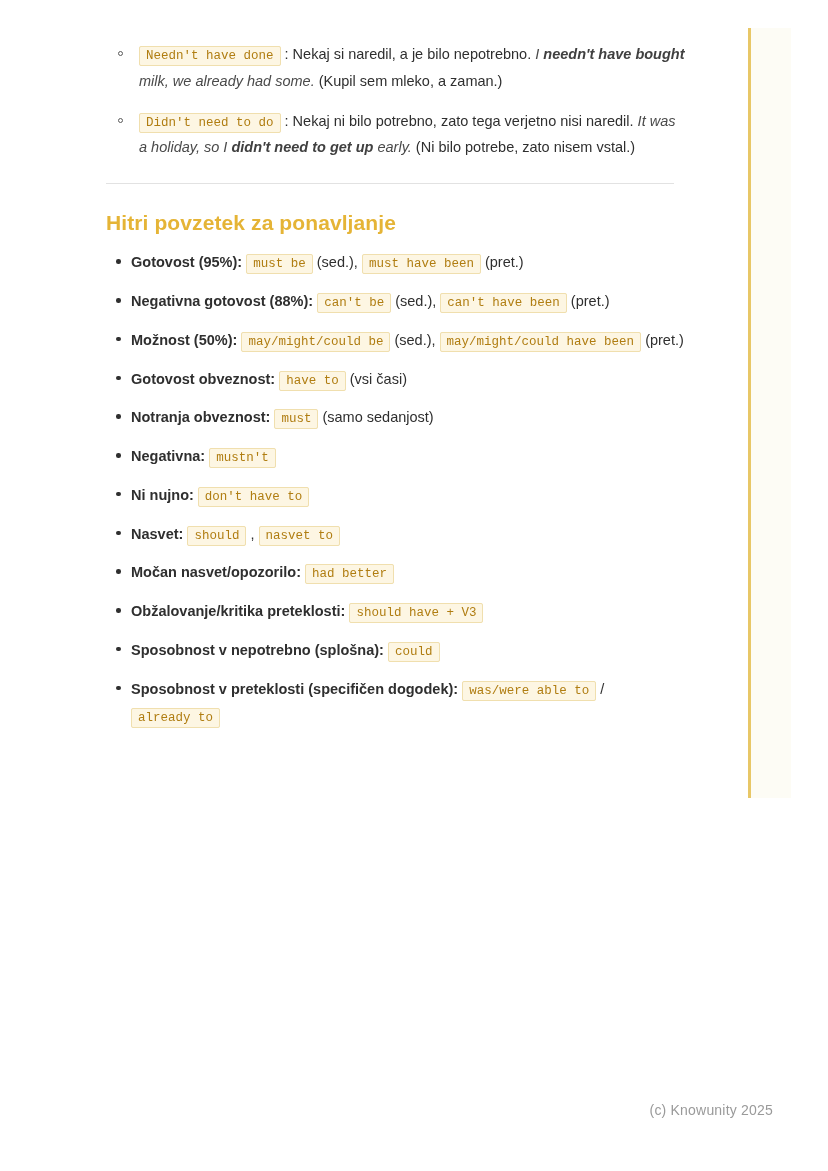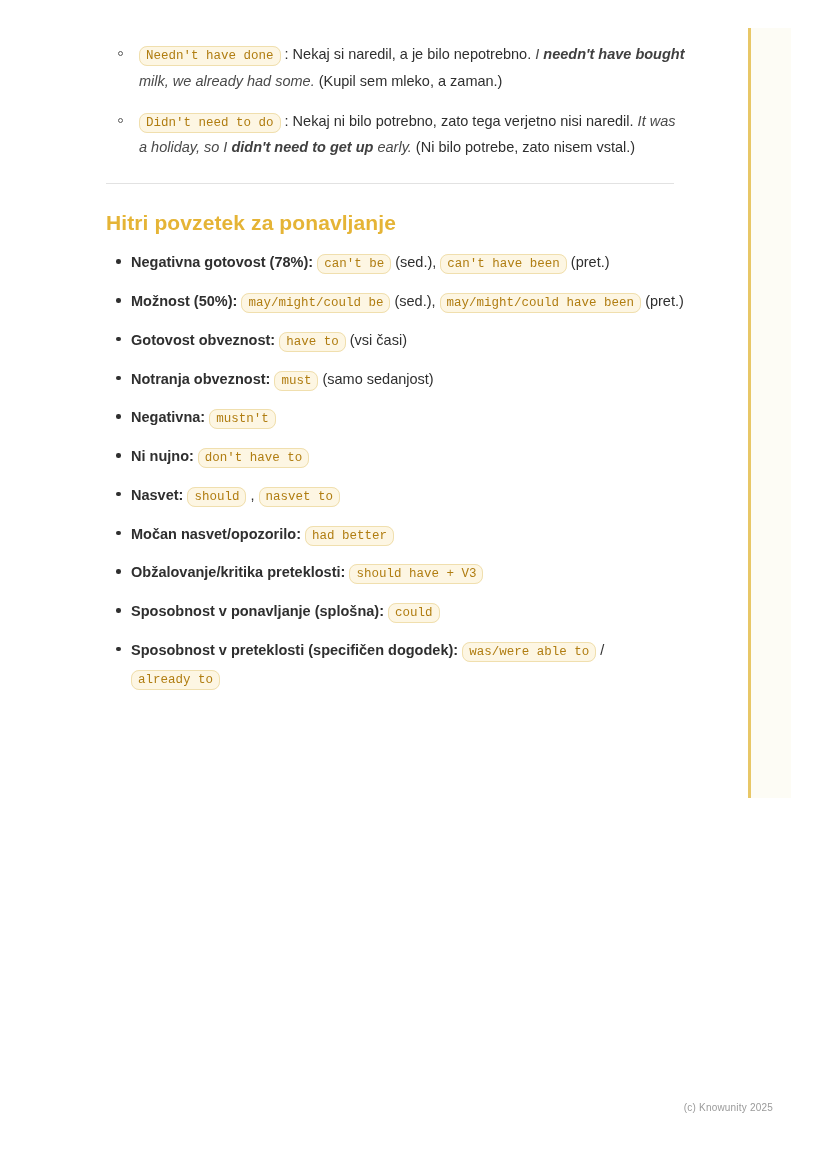--- a/index.html
+++ b/index.html
@@ -75,21 +75,21 @@
     border-radius: 50%;
     box-sizing: border-box;
   }
 
   code.code {
     font-family: "Liberation Mono", "DejaVu Sans Mono", monospace;
     font-size: 12.5px;
     background: #fdf6e3;
     border: 1px solid #f0dfae;
     color: #b07d11;
-    border-radius: 8px;
+    border-radius: 2px;
     padding: 2px 6px;
     white-space: nowrap;
     line-height: 1.9;
   }
 
   .bi { font-style: italic; font-weight: bold; color: #404040; }
   .it { font-style: italic; color: #4a4a4a; }
   .bd { font-weight: bold; }
 
   hr.divider {
@@ -128,21 +128,21 @@
     width: 4.5px;
     height: 4.5px;
     background: #2f2f2f;
     border-radius: 50%;
   }
 
   .footer {
     position: absolute;
     right: 55px;
     top: 1102px;
-    font-size: 10px;
+    font-size: 14px;
     color: #9a9a9a;
     letter-spacing: 0.2px;
   }
 </style>
 </head>
 <body>
 
 <div class="page">
   <div class="page-inner"></div>
   <div class="accent-strip"></div>
@@ -152,29 +152,30 @@
     <ul class="sub-list" id="top-list">
         <li><code class="code">Needn't have done</code><span> : Nekaj si naredil, a je bilo nepotrebno. </span><span class="it">I </span><span class="bi">needn't have bought</span><span class="it"> milk, we already had some.</span><span> (Kupil sem mleko, a zaman.)</span></li>
         <li><code class="code">Didn't need to do</code><span> : Nekaj ni bilo potrebno, zato tega verjetno nisi naredil. </span><span class="it">It was a holiday, so I </span><span class="bi">didn't need to get up</span><span class="it"> early.</span><span> (Ni bilo potrebe, zato nisem vstal.)</span></li>
       </ul>
 
     <hr class="divider">
 
     <h2 class="section-title">Hitri povzetek za ponavljanje</h2>
 
     <ul class="summary-list" id="summary-list">
-        <li><span class="bd">Negativna gotovost (78%):</span> <code class="code">can't be</code> <span>(sed.),</span> <code class="code">can't have been</code> <span>(pret.)</span></li>
+        <li><span class="bd">Gotovost (95%):</span> <code class="code">must be</code> <span>(sed.),</span> <code class="code">must have been</code> <span>(pret.)</span></li>
+        <li><span class="bd">Negativna gotovost (88%):</span> <code class="code">can't be</code> <span>(sed.),</span> <code class="code">can't have been</code> <span>(pret.)</span></li>
         <li><span class="bd">Možnost (50%):</span> <code class="code">may/might/could be</code> <span>(sed.),</span> <code class="code">may/might/could have been</code> <span>(pret.)</span></li>
         <li><span class="bd">Gotovost obveznost:</span> <code class="code">have to</code> <span>(vsi časi)</span></li>
         <li><span class="bd">Notranja obveznost:</span> <code class="code">must</code> <span>(samo sedanjost)</span></li>
         <li><span class="bd">Negativna:</span> <code class="code">mustn't</code></li>
         <li><span class="bd">Ni nujno:</span> <code class="code">don't have to</code></li>
         <li><span class="bd">Nasvet:</span> <code class="code">should</code> <span>,</span> <code class="code">nasvet to</code></li>
         <li><span class="bd">Močan nasvet/opozorilo:</span> <code class="code">had better</code></li>
         <li><span class="bd">Obžalovanje/kritika preteklosti:</span> <code class="code">should have + V3</code></li>
-        <li><span class="bd">Sposobnost v ponavljanje (splošna):</span> <code class="code">could</code></li>
+        <li><span class="bd">Sposobnost v nepotrebno (splošna):</span> <code class="code">could</code></li>
         <li><span class="bd">Sposobnost v preteklosti (specifičen dogodek):</span> <code class="code">was/were able to</code> <span>/</span> <code class="code">already to</code></li>
       </ul>
 
   </div>
 </div>
 
 <div class="footer">(c) Knowunity 2025</div>
 
 </body></html>

